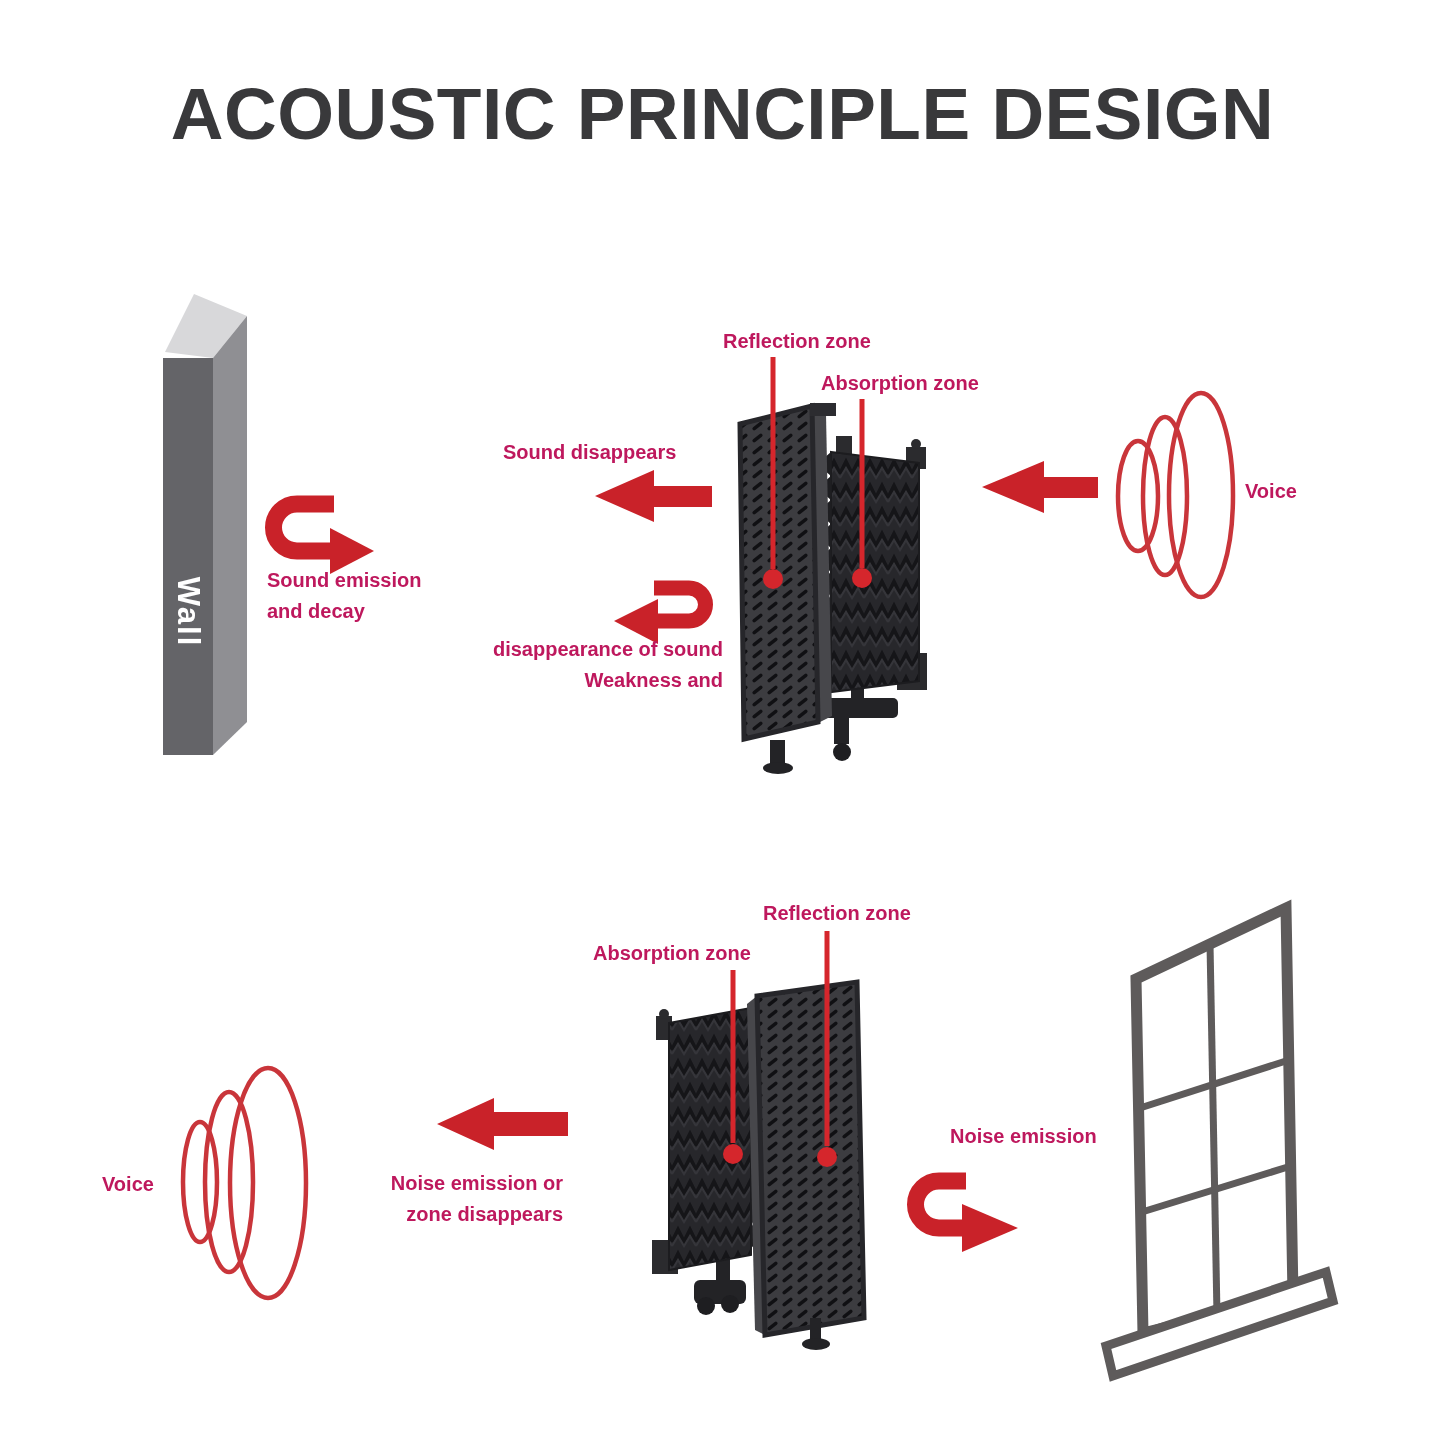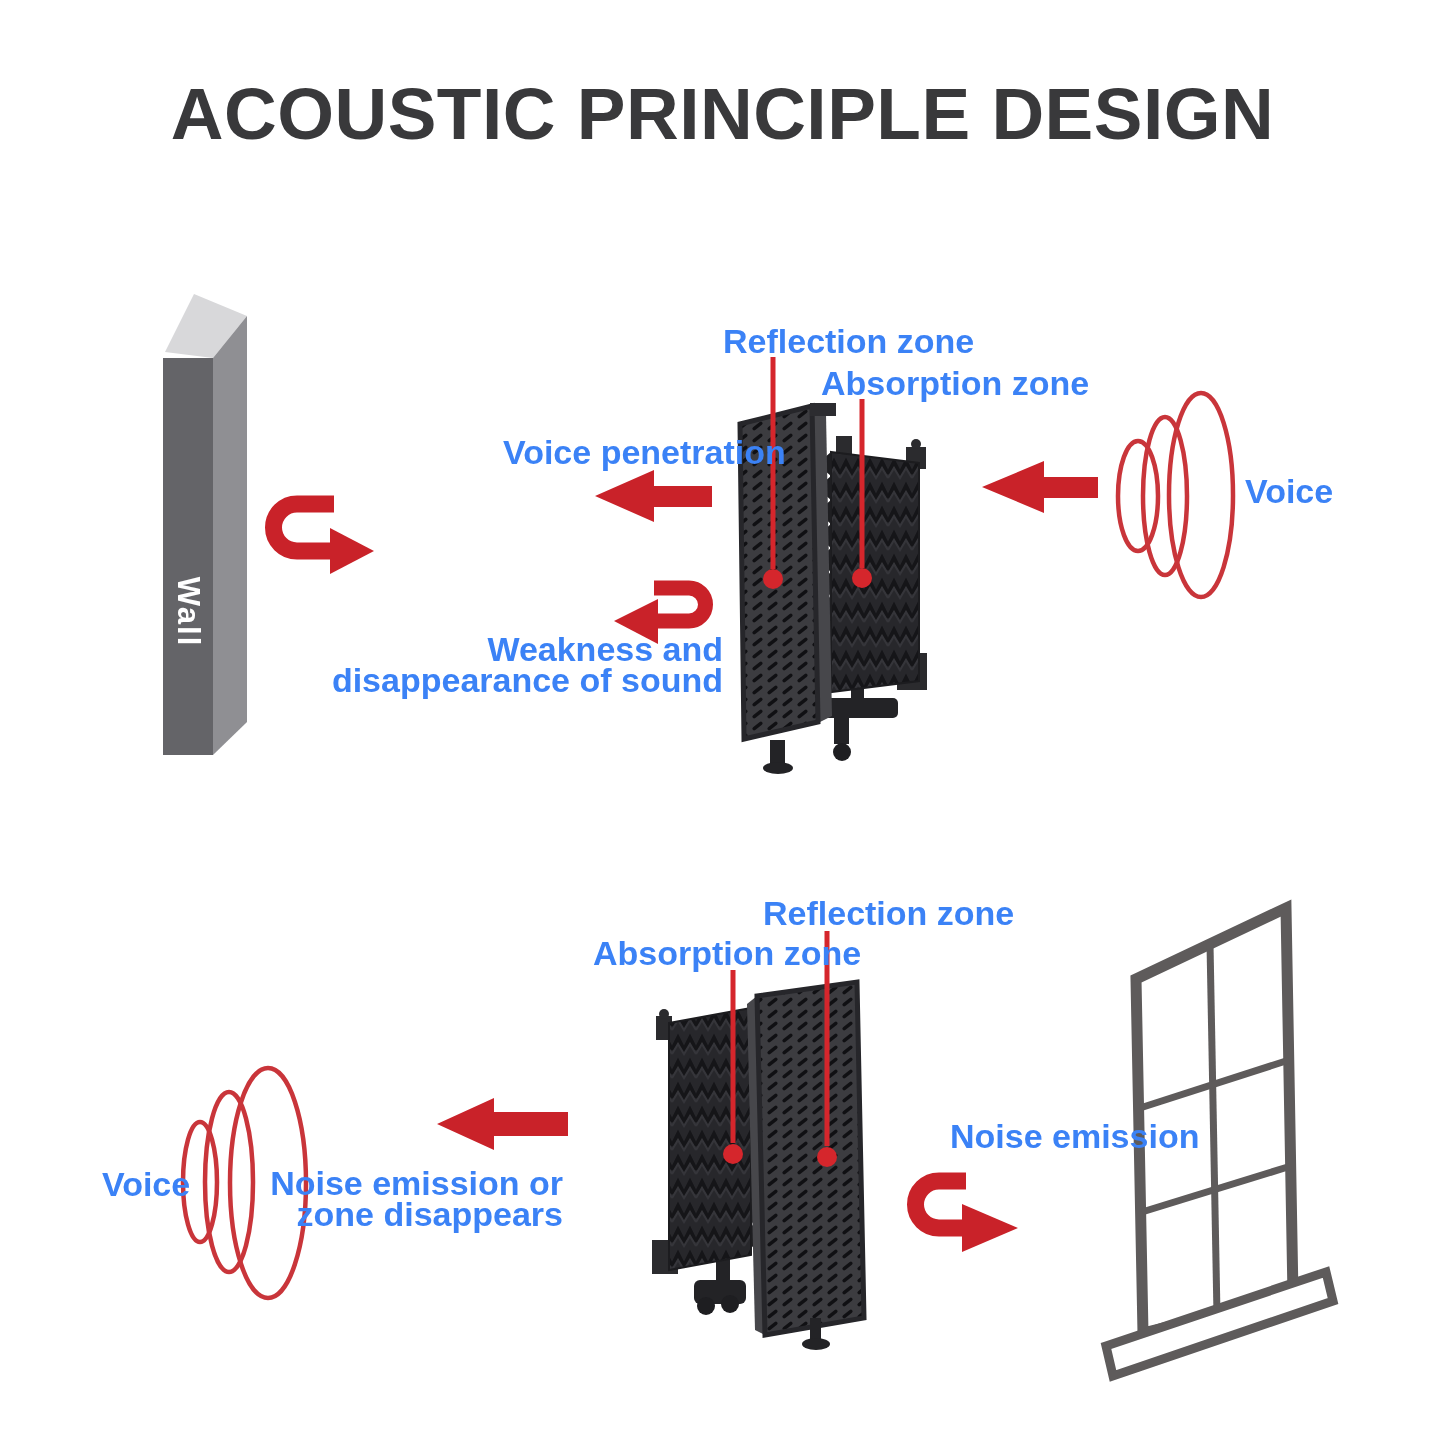--- a/index.html
+++ b/index.html
@@ -6,21 +6,21 @@
   .stage{
     position:relative;width:1445px;height:1445px;background:#ffffff;overflow:hidden;
     font-family:"Liberation Sans",sans-serif;
   }
   .art{position:absolute;left:0;top:0;width:1445px;height:1445px;}
   .page-title{
     position:absolute;top:72px;left:0;width:1445px;text-align:center;
     font-size:73px;font-weight:800;letter-spacing:.5px;color:#39393b;white-space:nowrap;
   }
   .lbl{
-    position:absolute;font-size:34px;line-height:31px;font-weight:700;color:#3b82f6;
+    position:absolute;font-size:20px;line-height:31px;font-weight:700;color:#be185d;
     white-space:nowrap;
   }
   .lbl span{display:block;}
   .lbl.right{text-align:right;}
   .wall-word{
     position:absolute;left:188px;top:612px;color:#ffffff;font-size:31px;font-weight:700;
     letter-spacing:2px;transform:translate(-50%,-50%) rotate(90deg);white-space:nowrap;
   }
 </style>
 </head>
@@ -155,26 +155,30 @@
       <line x1="1140" y1="1108" x2="1289" y2="1060" stroke-width="7"></line>
       <line x1="1142" y1="1212" x2="1291" y2="1166" stroke-width="7"></line>
       <polygon points="1106,1346 1326,1272 1333,1301 1113,1376" stroke-width="9" fill="#ffffff"></polygon>
     </g>
   </svg>
 
   <div class="page-title">ACOUSTIC PRINCIPLE DESIGN</div>
 
   <div class="wall-word">Wall</div>
 
+  <div class="lbl" style="left:267px;top:565px;">
+    <span>Sound emission</span>
+    <span>and decay</span>
+  </div>
 
-  <div class="lbl" style="left:503px;top:437px;">Voice penetration</div>
+  <div class="lbl" style="left:503px;top:437px;">Sound disappears</div>
 
   <div class="lbl right" style="right:722px;top:634px;">
+    <span>disappearance of sound</span>
     <span>Weakness and</span>
-    <span>disappearance of sound</span>
   </div>
 
   <div class="lbl" style="left:723px;top:326px;">Reflection zone</div>
 
   <div class="lbl" style="left:821px;top:368px;">Absorption zone</div>
 
   <div class="lbl" style="left:1245px;top:476px;">Voice</div>
 
   <div class="lbl" style="left:763px;top:898px;">Reflection zone</div>
 

